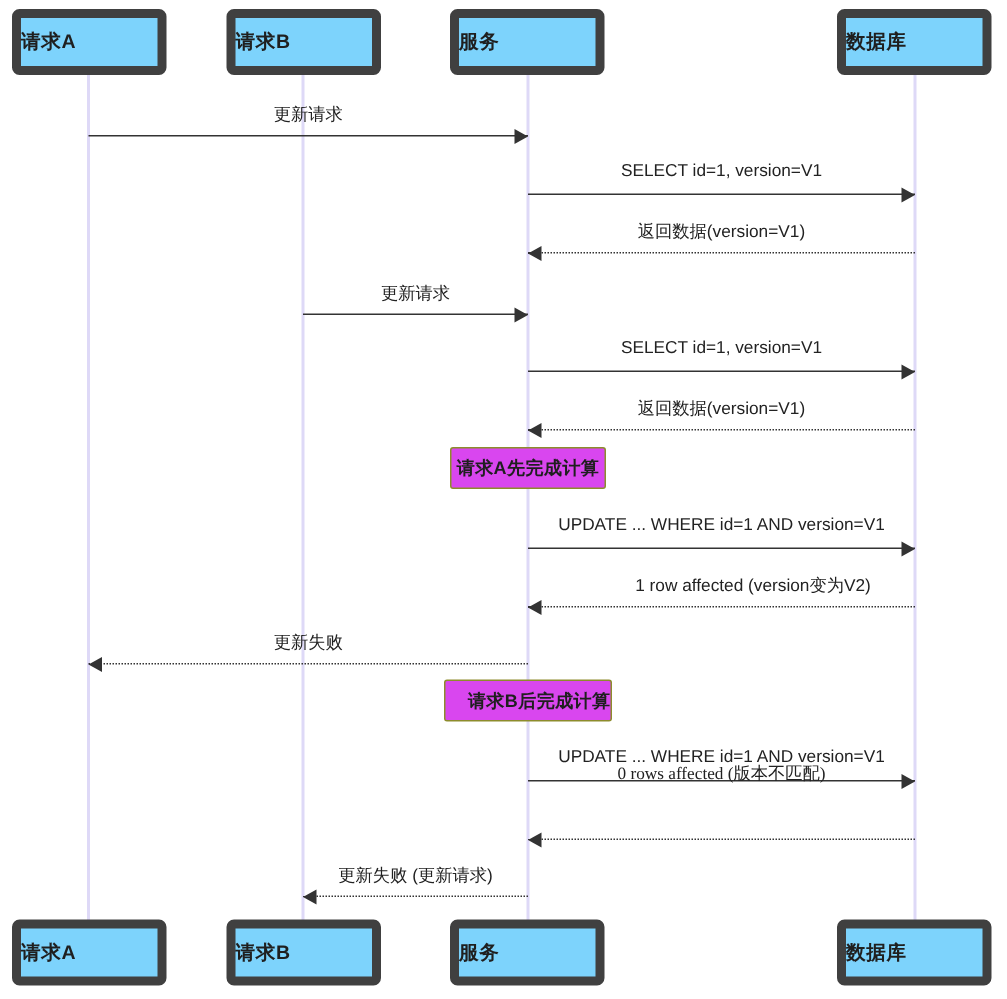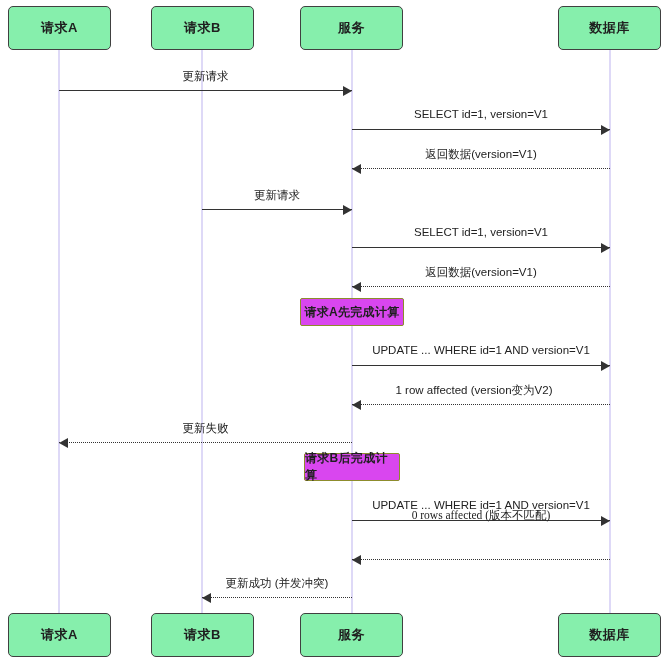--- a/index.html
+++ b/index.html
@@ -20,26 +20,25 @@
   .lifeline {
     position: absolute;
     width: 2px;
     background: #ded9f7;
     top: 50px;
     bottom: 50px;
   }
   .actor-box {
     position: absolute;
     box-sizing: border-box;
-    background: #86efac;
-    border: 1px solid #404040;
+    background: #7dd3fc;
+    border: 6px solid #404040;
     border-radius: 5px;
     display: flex;
     align-items: center;
-    justify-content: center;
     color: #1f1f1f;
     font-size: 13px;
     font-weight: 600;
     letter-spacing: 0.5px;
   }
   .msg-line {
     position: absolute;
     height: 0;
     border-top: 1.4px solid #333333;
   }
@@ -124,39 +123,39 @@
       <div class="arrow-head right" style="top: 243px; left: 601px;"></div>
       <div class="msg-label" style="left: 481px; top: 226px;">SELECT id=1, version=V1</div>
       <div class="msg-line dotted" style="left: 352px; width: 258px; top: 286px;"></div>
       <div class="arrow-head left" style="top: 282px; left: 352px;"></div>
       <div class="msg-label" style="left: 481px; top: 265px;">返回数据(version=V1)</div>
       <div class="msg-line" style="left: 352px; width: 258px; top: 365px;"></div>
       <div class="arrow-head right" style="top: 361px; left: 601px;"></div>
       <div class="msg-label" style="left: 481px; top: 344px;">UPDATE ... WHERE id=1 AND version=V1</div>
       <div class="msg-line dotted" style="left: 352px; width: 258px; top: 404px;"></div>
       <div class="arrow-head left" style="top: 400px; left: 352px;"></div>
-      <div class="msg-label" style="left: 474px; top: 383px;">1 row affected (version变为V2)</div>
+      <div class="msg-label" style="left: 502px; top: 383px;">1 row affected (version变为V2)</div>
       <div class="msg-line dotted" style="left: 59px; width: 293px; top: 442px;"></div>
       <div class="arrow-head left" style="top: 438px; left: 59px;"></div>
       <div class="msg-label" style="left: 205.5px; top: 421px;">更新失败</div>
       <div class="msg-line" style="left: 352px; width: 258px; top: 520px;"></div>
       <div class="arrow-head right" style="top: 516px; left: 601px;"></div>
       <div class="msg-label" style="left: 481px; top: 499px;">UPDATE ... WHERE id=1 AND version=V1</div>
       <div class="msg-line dotted" style="left: 352px; width: 258px; top: 559px;"></div>
       <div class="arrow-head left" style="top: 555px; left: 352px;"></div>
       <div class="msg-label" style="left: 481px; top: 508px; font-family: Liberation Serif, serif;">0 rows affected (版本不匹配)</div>
       <div class="msg-line dotted" style="left: 202px; width: 150px; top: 597px;"></div>
       <div class="arrow-head left" style="top: 593px; left: 202px;"></div>
-      <div class="msg-label" style="left: 277px; top: 576px;">更新成功 (并发冲突)</div>
+      <div class="msg-label" style="left: 277px; top: 576px;">更新失败 (更新请求)</div>
     </div>
   <div id="notes">
       <div class="note-box" style="left: 352px; top: 298px; width: 104px; height: 28px;">
         <span>请求A先完成计算</span>
       </div>
-      <div class="note-box" style="left: 352px; top: 453px; width: 96px; height: 28px; justify-content: flex-end;">
+      <div class="note-box" style="left: 352px; top: 453px; width: 112px; height: 28px; justify-content: flex-end;">
         <span>请求B后完成计算</span>
       </div>
     </div>
   <div id="bottom-actors">
       <div class="actor-box" style="left: 8px; width: 103px; top: 613px; height: 44px;">
         <span>请求A</span>
       </div>
       <div class="actor-box" style="left: 151px; width: 103px; top: 613px; height: 44px;">
         <span>请求B</span>
       </div>

